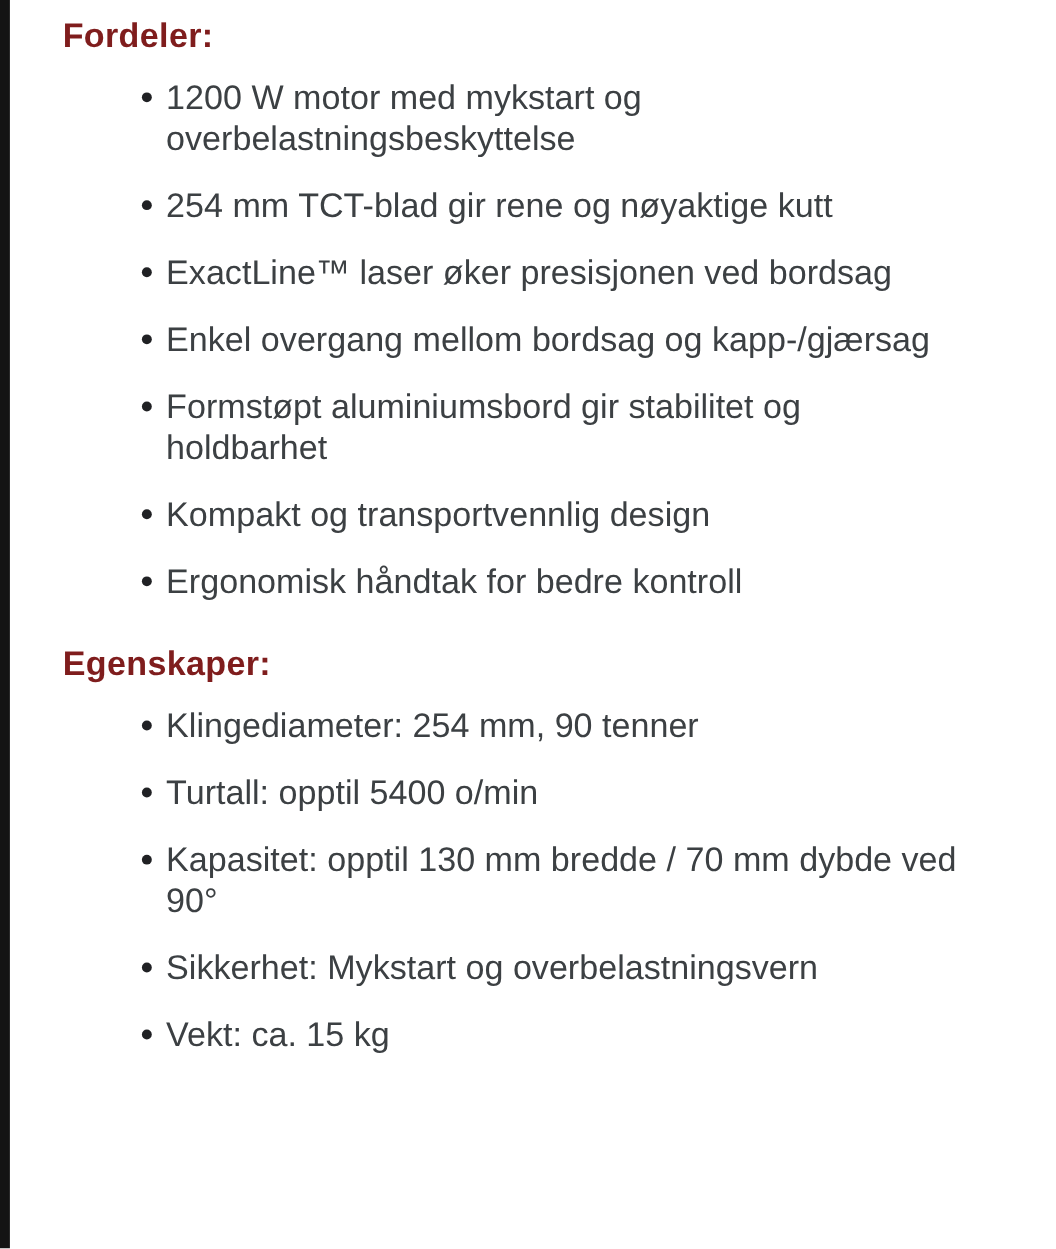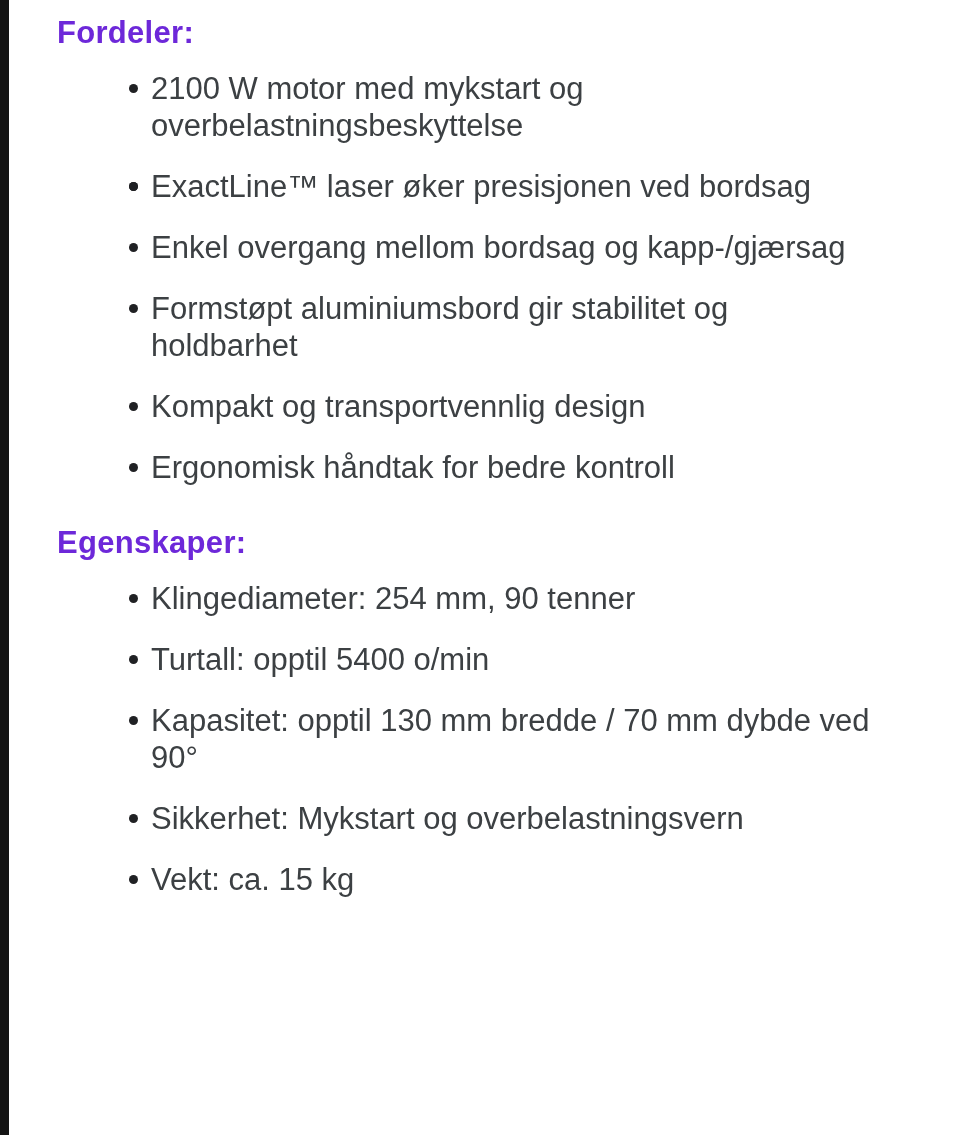--- a/index.html
+++ b/index.html
@@ -19,21 +19,21 @@
       background: #141414;
     }
     .content {
       padding: 12px 30px 0 57px;
     }
     h2.section-heading {
       margin: 0;
       font-size: 31px;
       line-height: 42px;
       font-weight: bold;
-      color: #6d28d9;
+      color: #7f1d1d;
       letter-spacing: 0.3px;
     }
     ul.bullet-list {
       list-style: none;
       margin: 0;
       padding: 0 0 0 94px;
     }
     li.bullet-item {
       position: relative;
       margin: 24px 0;
@@ -57,24 +57,25 @@
 
 <div class="left-bar"></div>
 
 <main class="content">
 
   <section class="section">
     <h2 class="section-heading">Fordeler:</h2>
     <ul class="bullet-list">
       <li class="bullet-item">
         <span class="bullet"></span>
-        <span class="item-text">2100 W motor med mykstart og overbelastningsbeskyttelse</span>
+        <span class="item-text">1200 W motor med mykstart og overbelastningsbeskyttelse</span>
       </li>
       <li class="bullet-item">
         <span class="bullet"></span>
+        <span class="item-text">254 mm TCT-blad gir rene og nøyaktige kutt</span>
       </li>
       <li class="bullet-item">
         <span class="bullet"></span>
         <span class="item-text">ExactLine™ laser øker presisjonen ved bordsag</span>
       </li>
       <li class="bullet-item">
         <span class="bullet"></span>
         <span class="item-text">Enkel overgang mellom bordsag og kapp-/gjærsag</span>
       </li>
       <li class="bullet-item">

